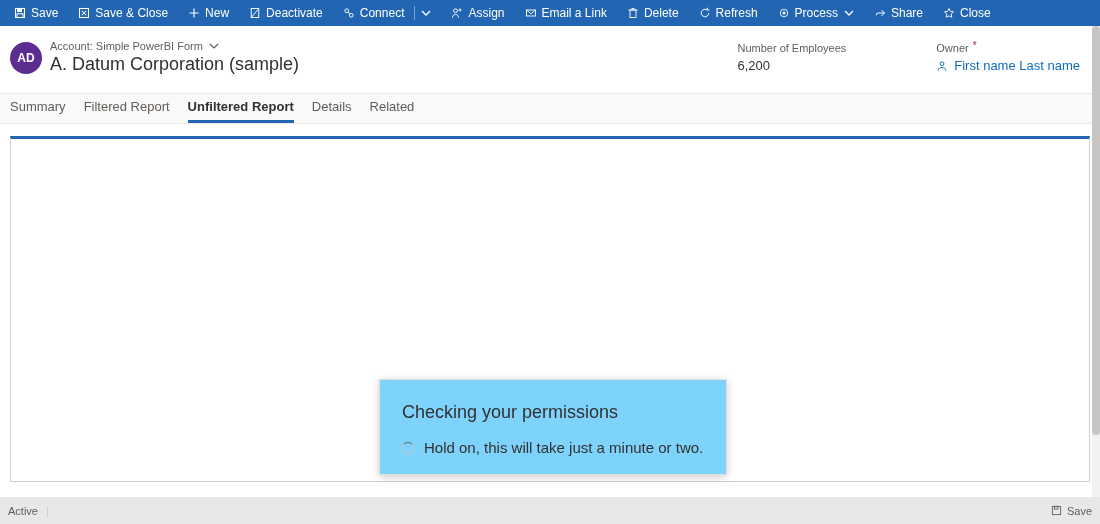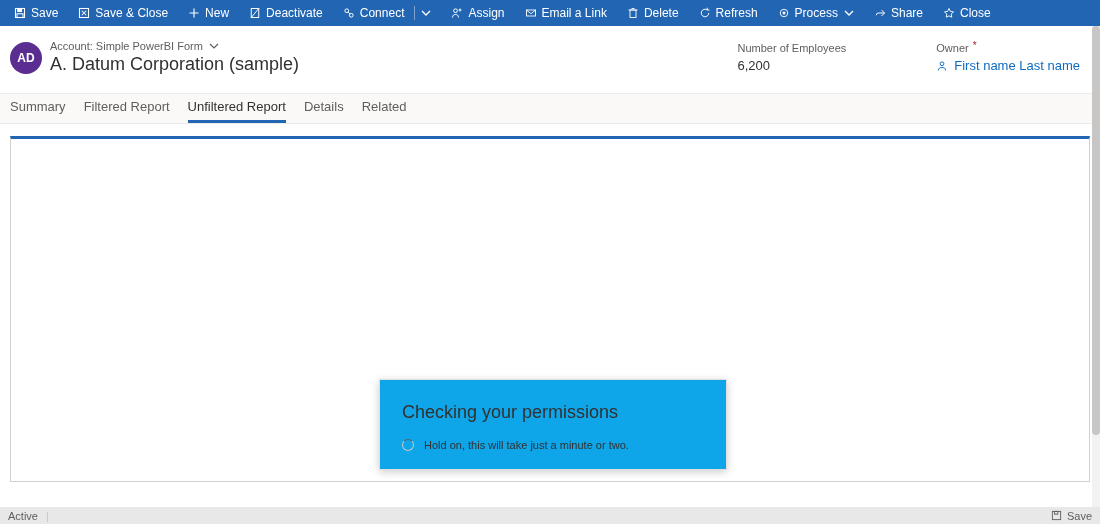--- a/index.html
+++ b/index.html
@@ -13,31 +13,31 @@
     .account-line { font-size:11px; color:#605e5c; display:flex; align-items:center; gap:6px; }
     .account-line .chev2 { color:#605e5c; }
     .entity-name { font-size:18px; color:#323130; font-weight:400; margin-top:2px; }
     .fields { margin-left:auto; display:flex; gap:90px; padding-right:6px; }
     .field-label { font-size:11px; color:#605e5c; margin-bottom:4px; }
     .field-value { font-size:13px; color:#323130; }
     .owner-val { color:#0f6cbd; display:flex; align-items:center; gap:6px; }
     .owner-req { color:#a4262c; font-size:10px; position:relative; top:-3px; left:4px;}
     .tabbar { background:#faf9f8; border-bottom:1px solid #edebe9; display:flex; gap:18px; padding:6px 10px 0; height:30px; align-items:flex-end; }
     .tab { font-size:13px; color:#605e5c; padding-bottom:6px; cursor:pointer; border-bottom:3px solid transparent; }
-    .tab.active { color:#323130; border-bottom-color:#2266b3; font-weight:400;margin-top:10px; }
+    .tab.active { color:#323130; border-bottom-color:#2266b3; font-weight:700;margin-top:10px; }
     .content { padding:12px 10px; }
     .panel { border-top:3px solid #2266b3; border-left:1px solid #d2d0ce; border-right:1px solid #d2d0ce; border-bottom:1px solid #d2d0ce; height:346px; background:#fff; position:relative; }
-    .dialog { position:absolute; width:348px; background:#0ea5e9; box-shadow:0 2px 8px rgba(0,0,0,0.2); left:368px; top:240px; padding:22px 22px 18px; border:1px solid #e1dfdd; }
+    .dialog { position:absolute; width:348px; background:#7dd3fc; box-shadow:0 2px 8px rgba(0,0,0,0.2); left:368px; top:240px; padding:22px 22px 18px; border:1px solid #e1dfdd; }
     .dlg-title { font-size:18px; font-weight:400; margin-bottom:16px; }
-    .dlg-body { font-size:11px; color:#323130; display:flex; align-items:center; gap:10px; }
+    .dlg-body { font-size:15px; color:#323130; display:flex; align-items:center; gap:10px; }
     .spinner { width:12px; height:12px; border:1px solid #c8c6c4; border-top-color:#605e5c; border-radius:50%; animation:spin 1s linear infinite; }
     @keyframes spin { to { transform:rotate(360deg) } }
     .dlg-foot { display:flex; justify-content:flex-end; margin-top:20px; }
     .btn { border:1px solid #323130; background:#fff; padding:5px 14px; font-size:12px; cursor:pointer; }
-    .status { position:absolute; bottom:0; left:0; right:0; height:17px; background:#e8e8e8; display:flex; align-items:center; font-size:11px; color:#605e5c; padding:0 8px; }
+    .status { position:absolute; bottom:0; left:0; right:0; height:27px; background:#e8e8e8; display:flex; align-items:center; font-size:11px; color:#605e5c; padding:0 8px; }
     .status-right { margin-left:auto; display:flex; align-items:center; gap:5px; color:#605e5c; }
     .vscroll { position:absolute; right:0; top:26px; bottom:17px; width:8px; background:#f3f2f1; }
     .vscroll-thumb { position:absolute; left:0; right:0; background:#c8c6c4; border-radius:4px; }
     svg { display:block; }
   </style>
 </head>
 <body>
 
 <div class="ribbon">
   <div class="ribbon-item">

